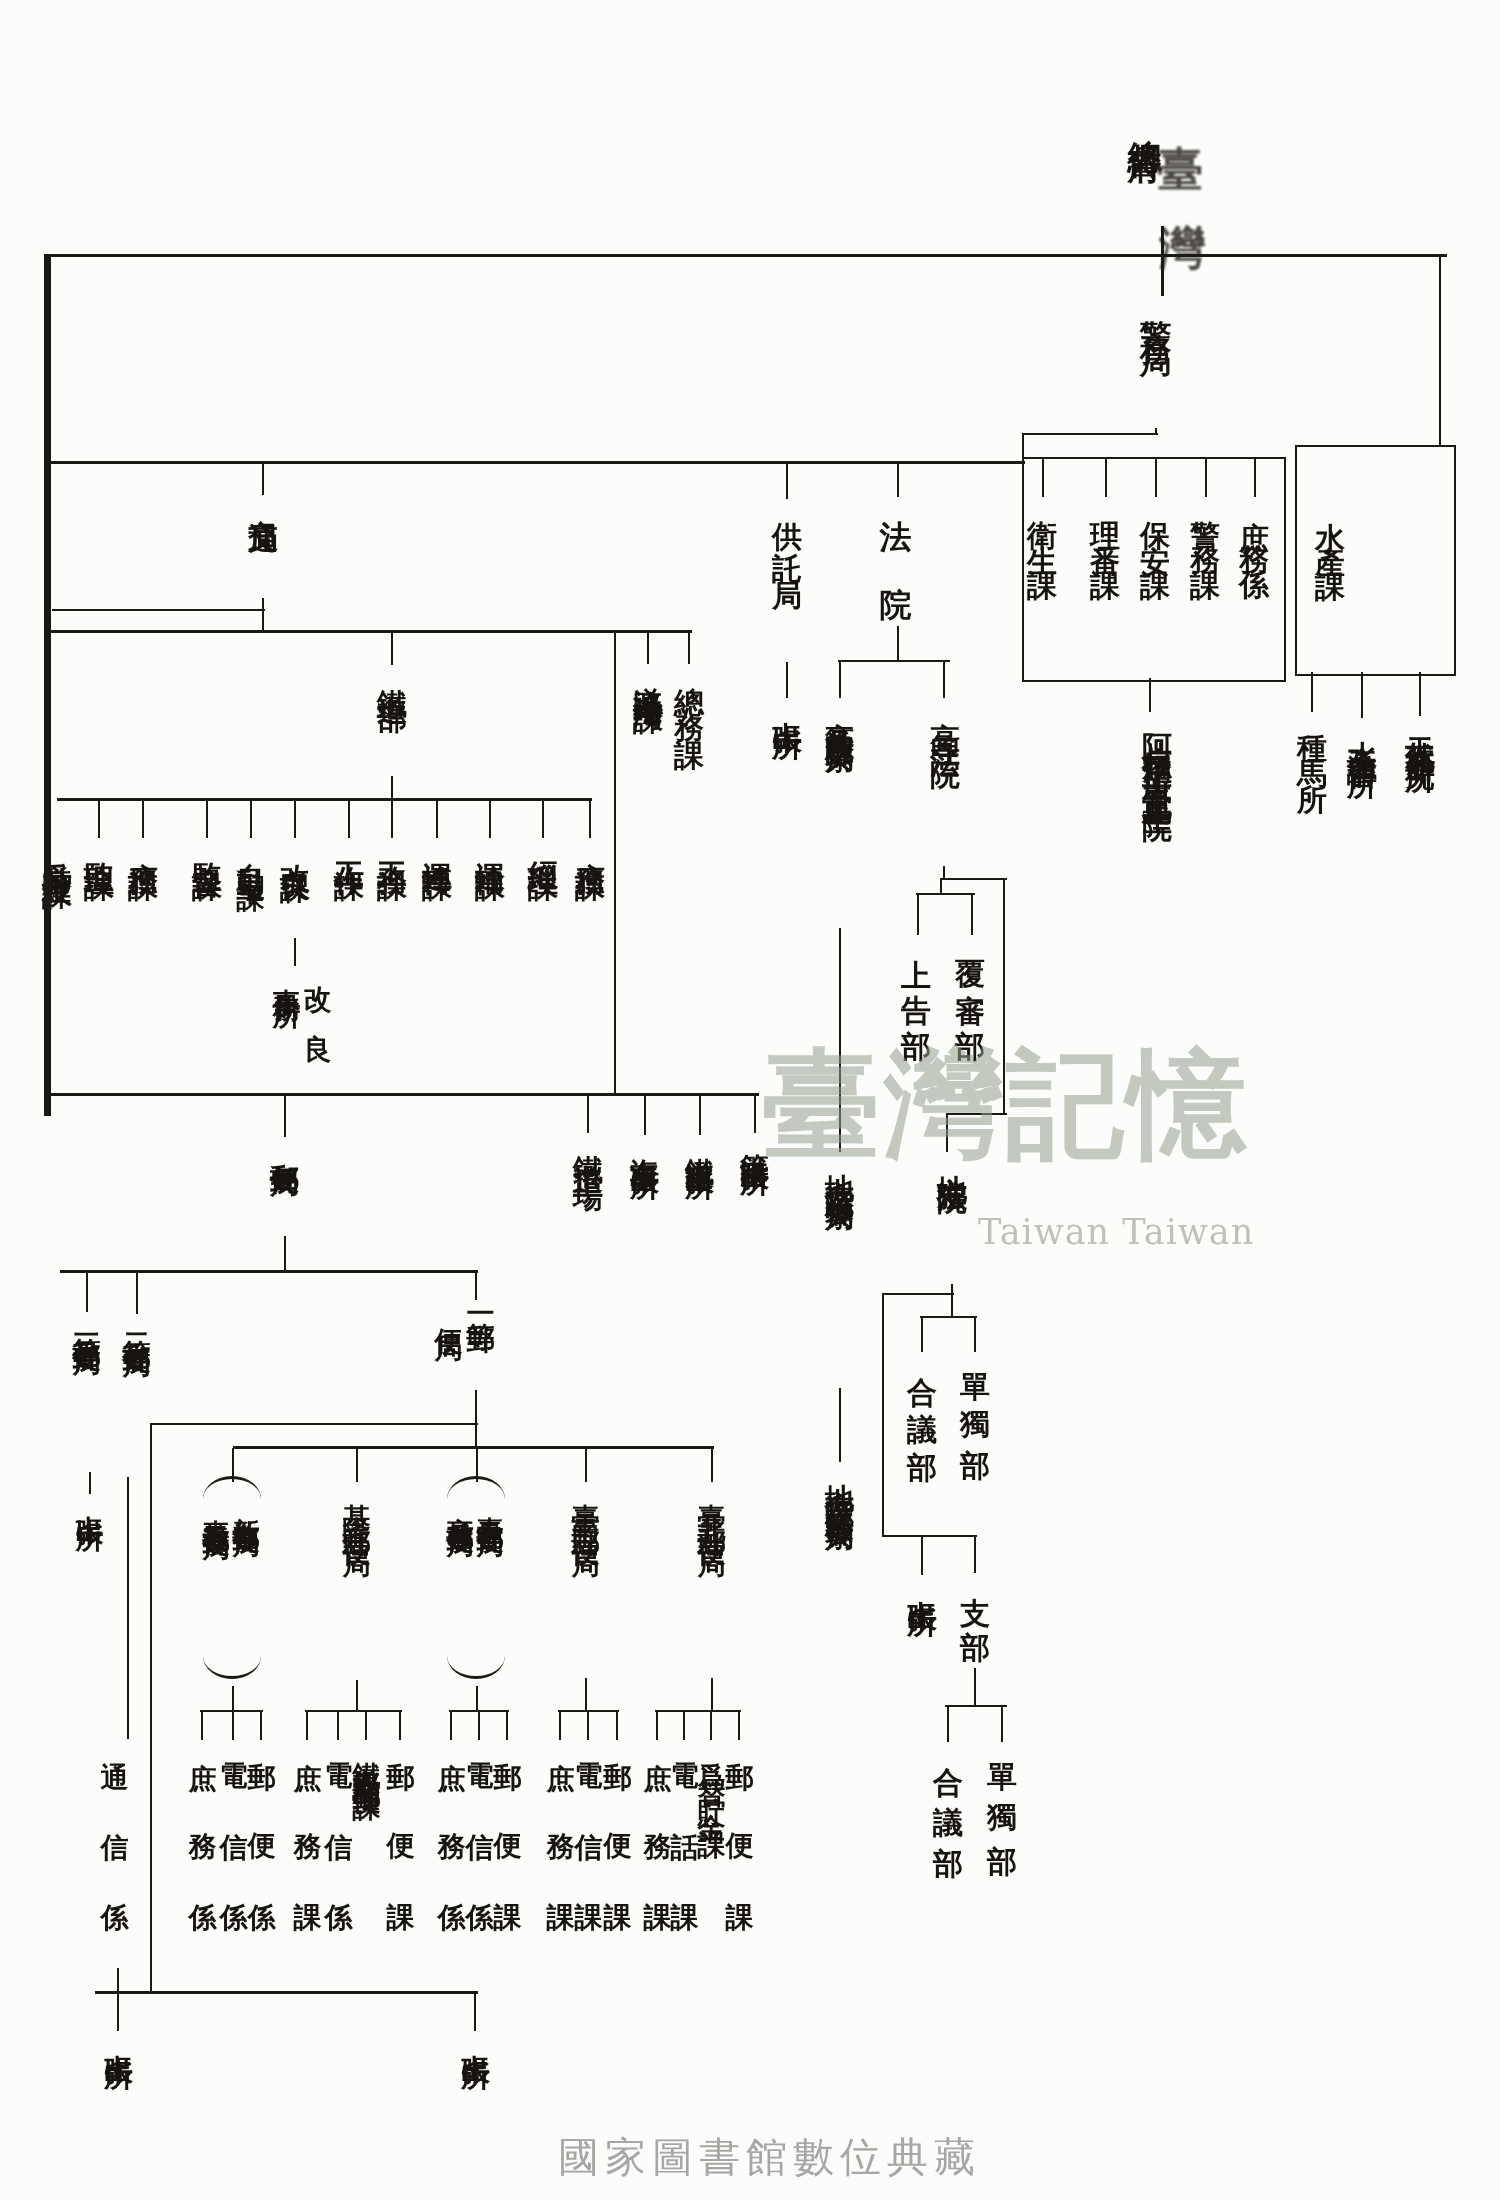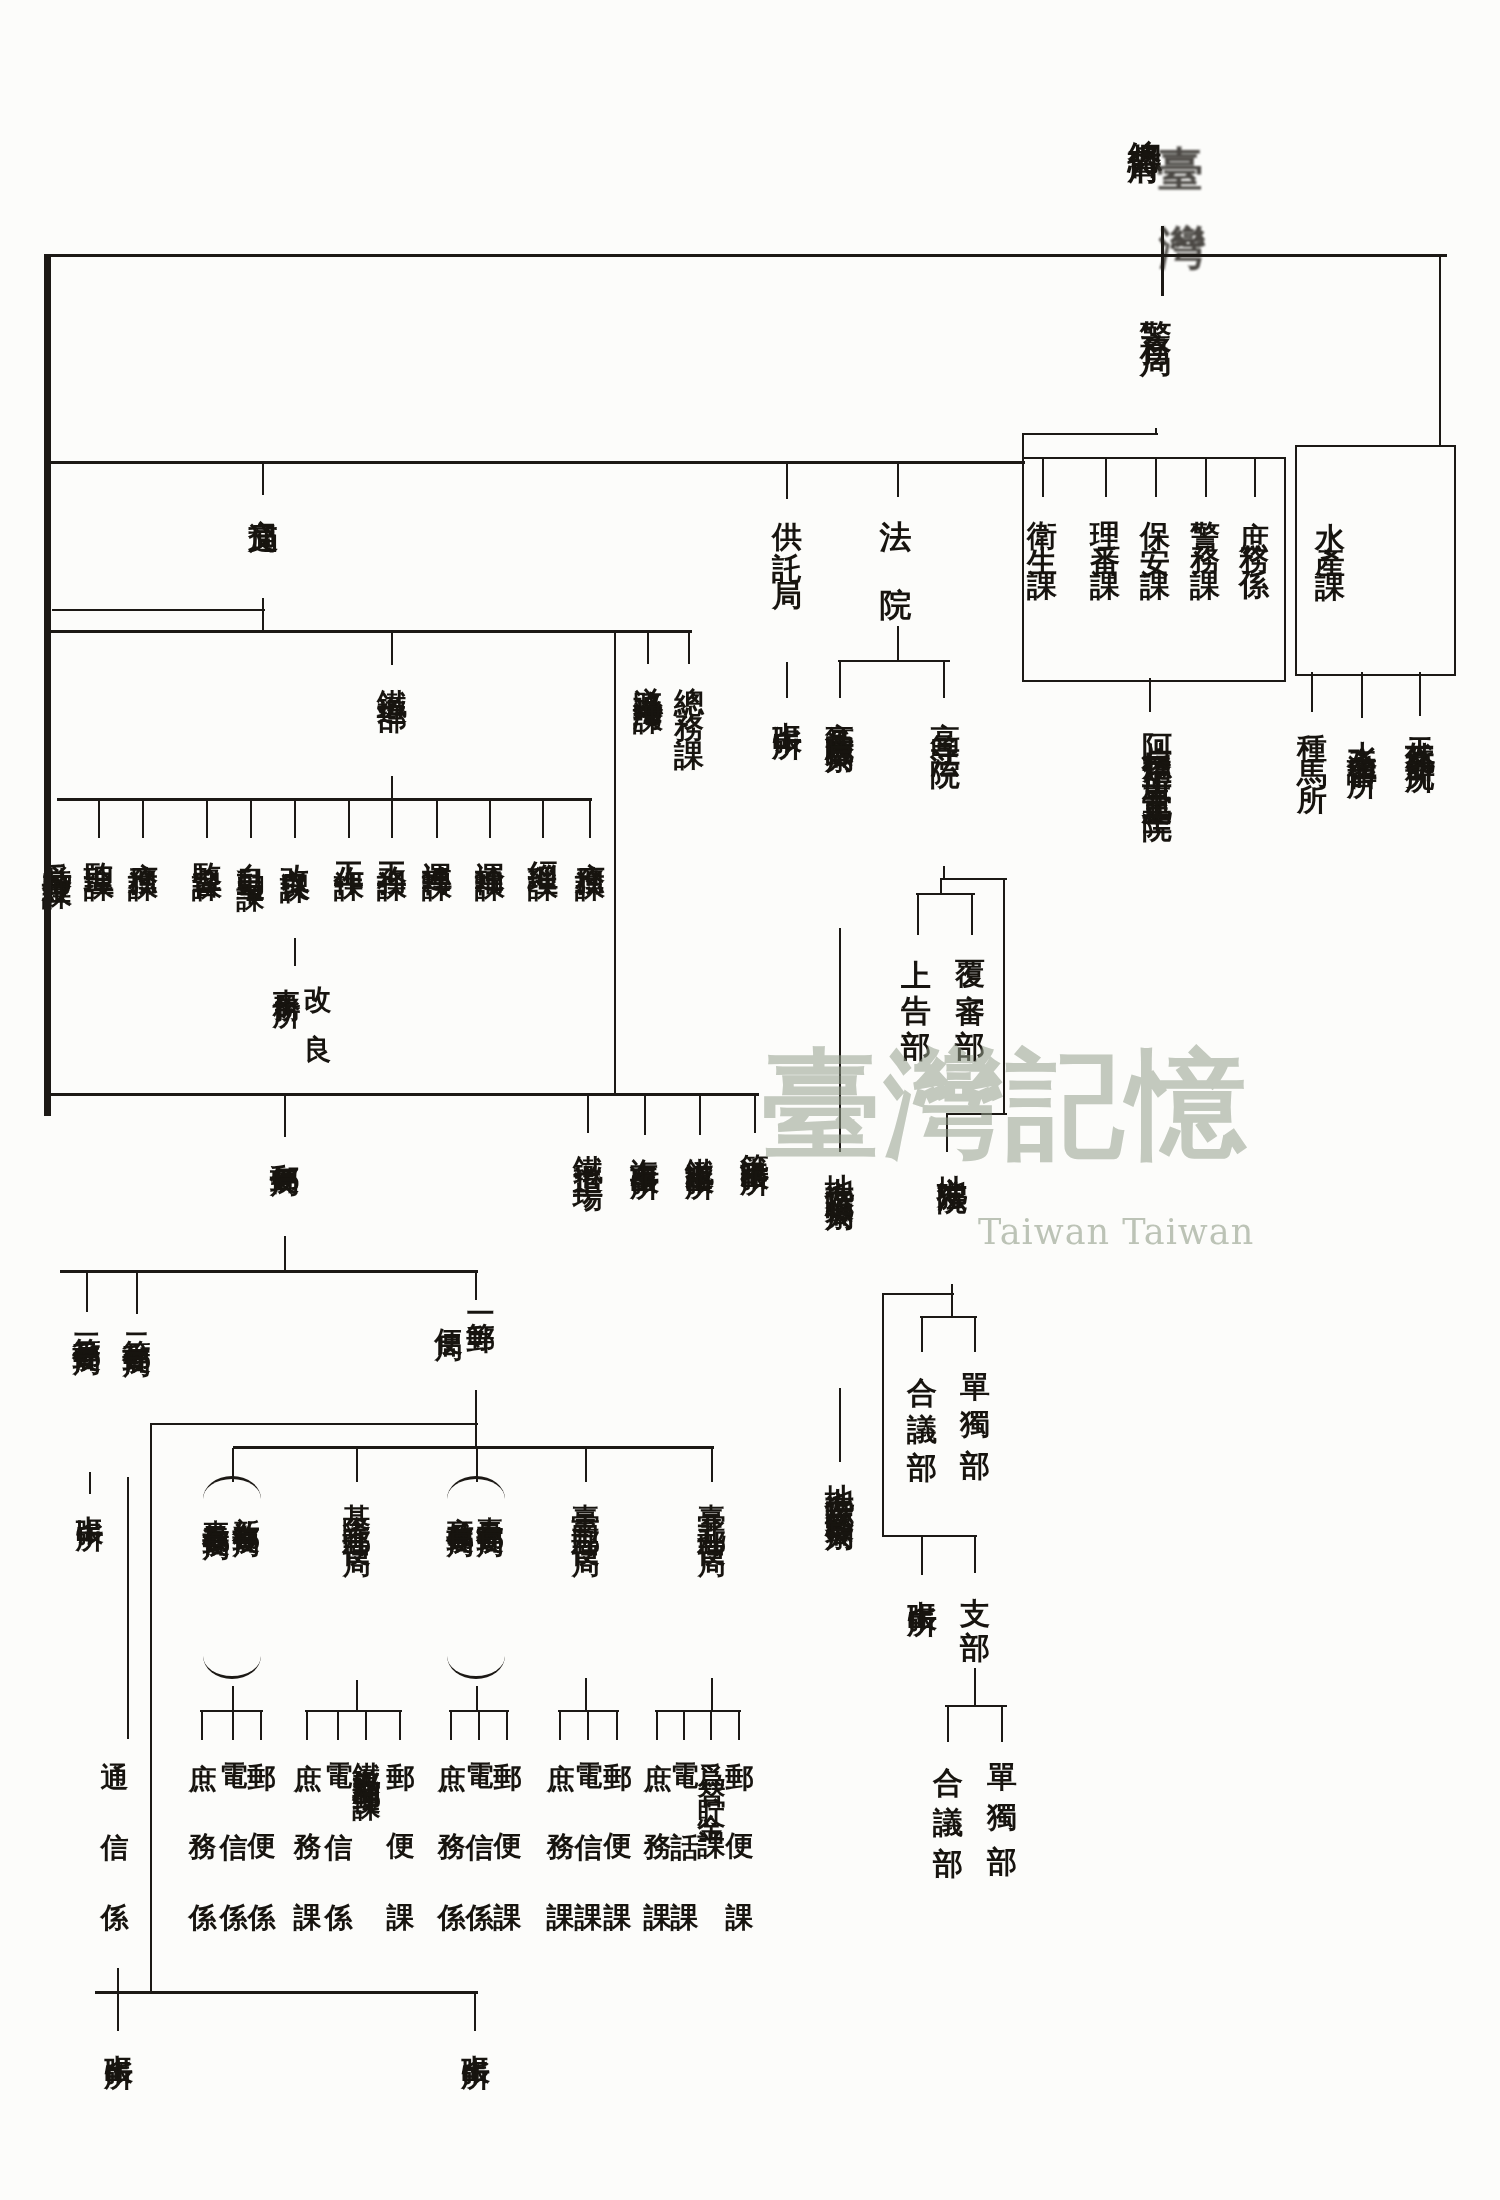--- a/index.html
+++ b/index.html
@@ -236,13 +236,14 @@
       <div class="ln" style="left: 474px; top: 1991px; width: 2px; height: 40px;"></div>
       <div class="bx" style="left: 1022px; top: 457px; width: 260px; height: 221px;"></div>
       <div class="bx" style="left: 1295px; top: 445px; width: 157px; height: 227px;"></div>
       <div class="arc arc-t" style="left: 203px; top: 1476px;"></div>
       <div class="arc arc-b" style="left: 203px; top: 1656px;"></div>
       <div class="arc arc-t" style="left: 447px; top: 1476px;"></div>
       <div class="arc arc-b" style="left: 447px; top: 1656px;"></div>
     </div>
   <div id="wm-cjk">臺灣記憶</div>
   <div id="wm-latin">Taiwan Taiwan</div>
+  <div id="caption">國家圖書館數位典藏</div>
 </div>
 
 </body></html>

